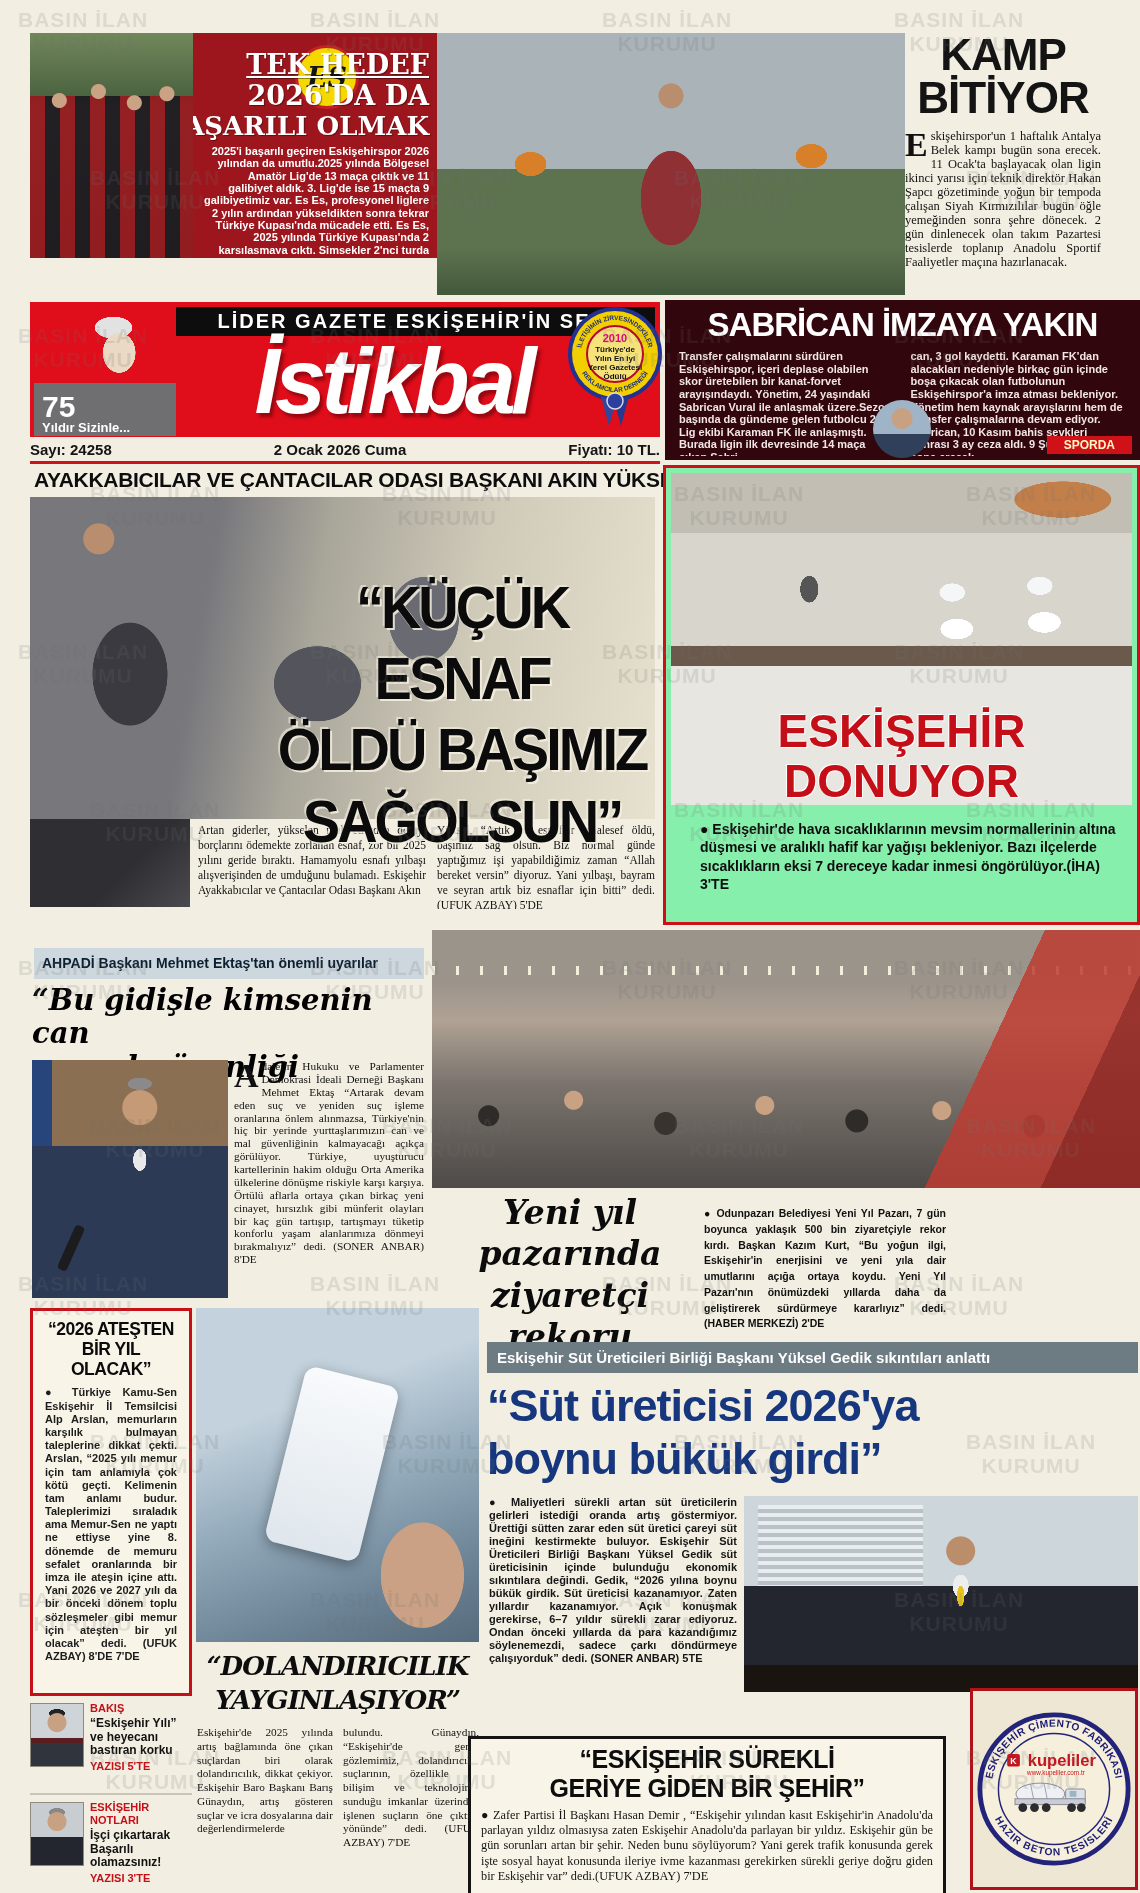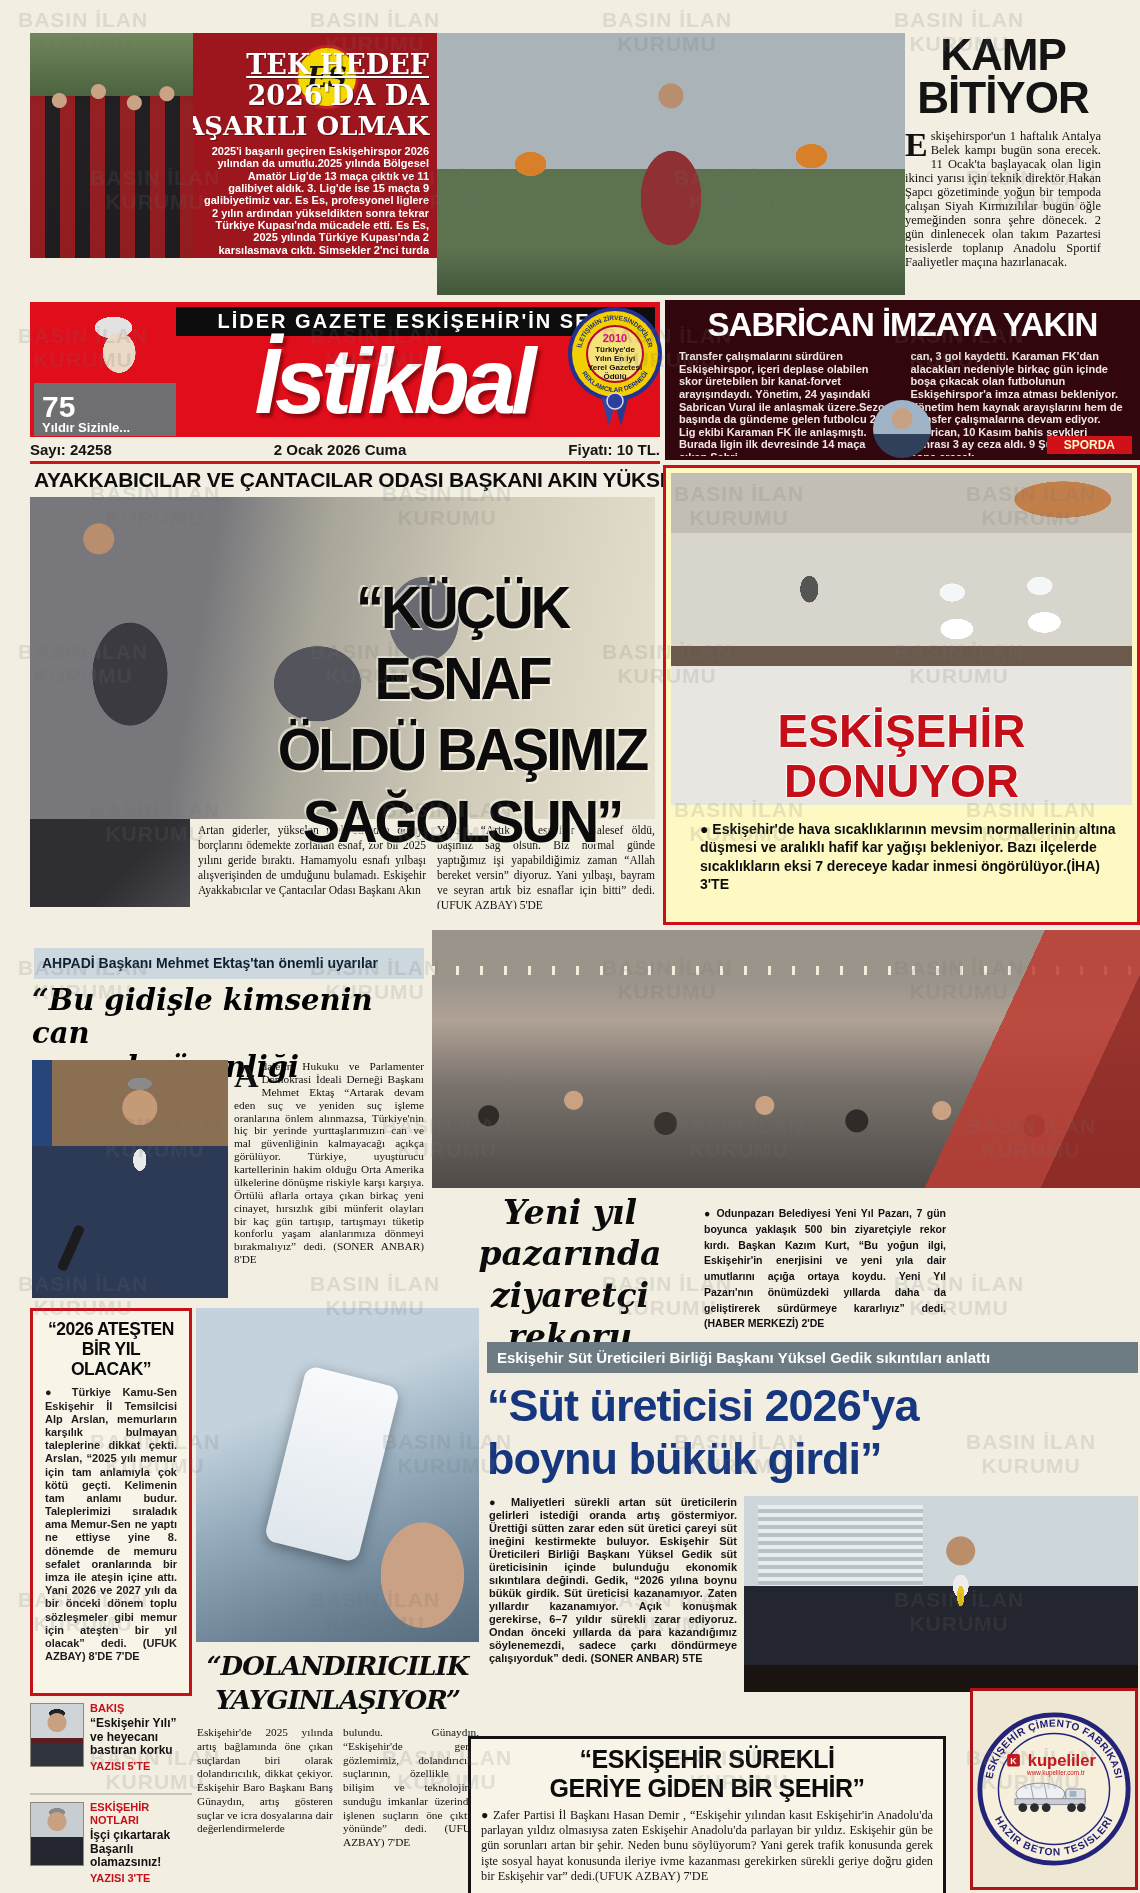--- a/index.html
+++ b/index.html
@@ -167,21 +167,21 @@
   .ks-head { position:absolute; left:268px; top:572px; width:388px; text-align:center; z-index:3;
              color:#0b0b0b; font:700 56px/1.2 "Liberation Sans",sans-serif; letter-spacing:-3px;
              transform:scaleY(1.06); transform-origin:top;
              text-shadow:2px 2px 0 rgba(245,240,225,.85), -2px -2px 0 rgba(245,240,225,.6); }
   .ks-col { position:absolute; top:823px; height:86px; overflow:hidden; color:#111;
             font:400 11.5px/1.3 "Liberation Serif",serif; text-align:justify; }
   .ks-col1 { left:198px; width:228px; } .ks-col2 { left:437px; width:218px; }
 
   
   .donuyor { position:absolute; left:663px; top:465px; width:477px; height:460px;
-             border:3px solid #cb1019; background:#fef9c3; }
+             border:3px solid #cb1019; background:#86efac; }
   .dn-h { position:absolute; left:0; width:100%; text-align:center; color:#c40f18;
           font:700 46px/1 "Liberation Sans",sans-serif;
           text-shadow:1px 1px 0 #fff,-1px -1px 0 #fff; }
   .dn-h1 { top:240px; } .dn-h2 { top:290px; }
   .dn-body { position:absolute; left:14px; right:18px; top:352px; color:#0d0d0d;
              font:700 14px/1.32 "Liberation Sans",sans-serif;margin-left:20px; }
 
   
   .ah-kicker { position:absolute; left:34px; top:948px; width:390px; height:31px;
                background:#cdd7de; color:#0d2033; padding-left:8px;

